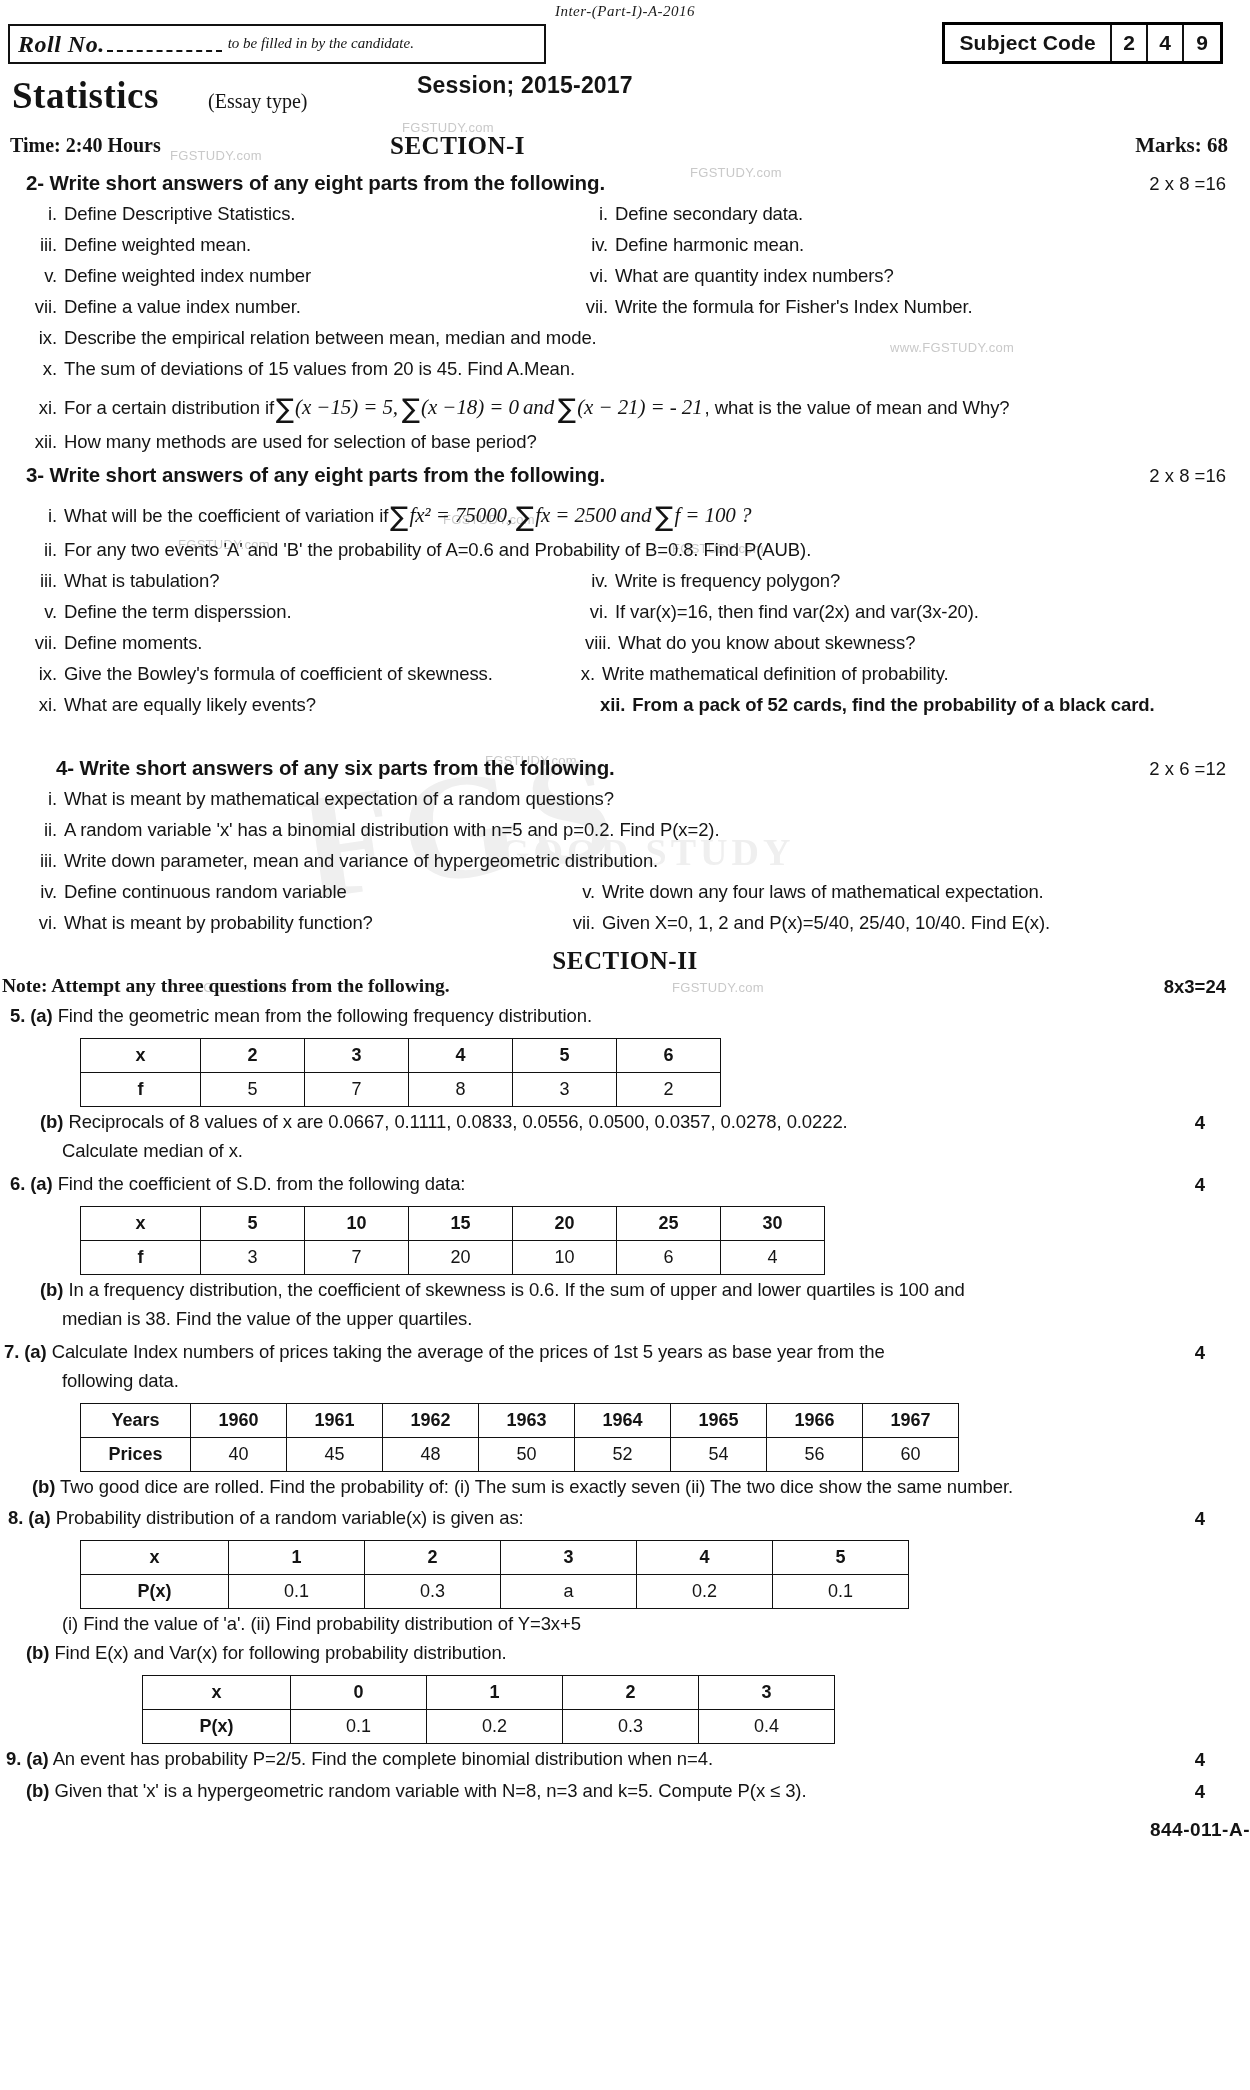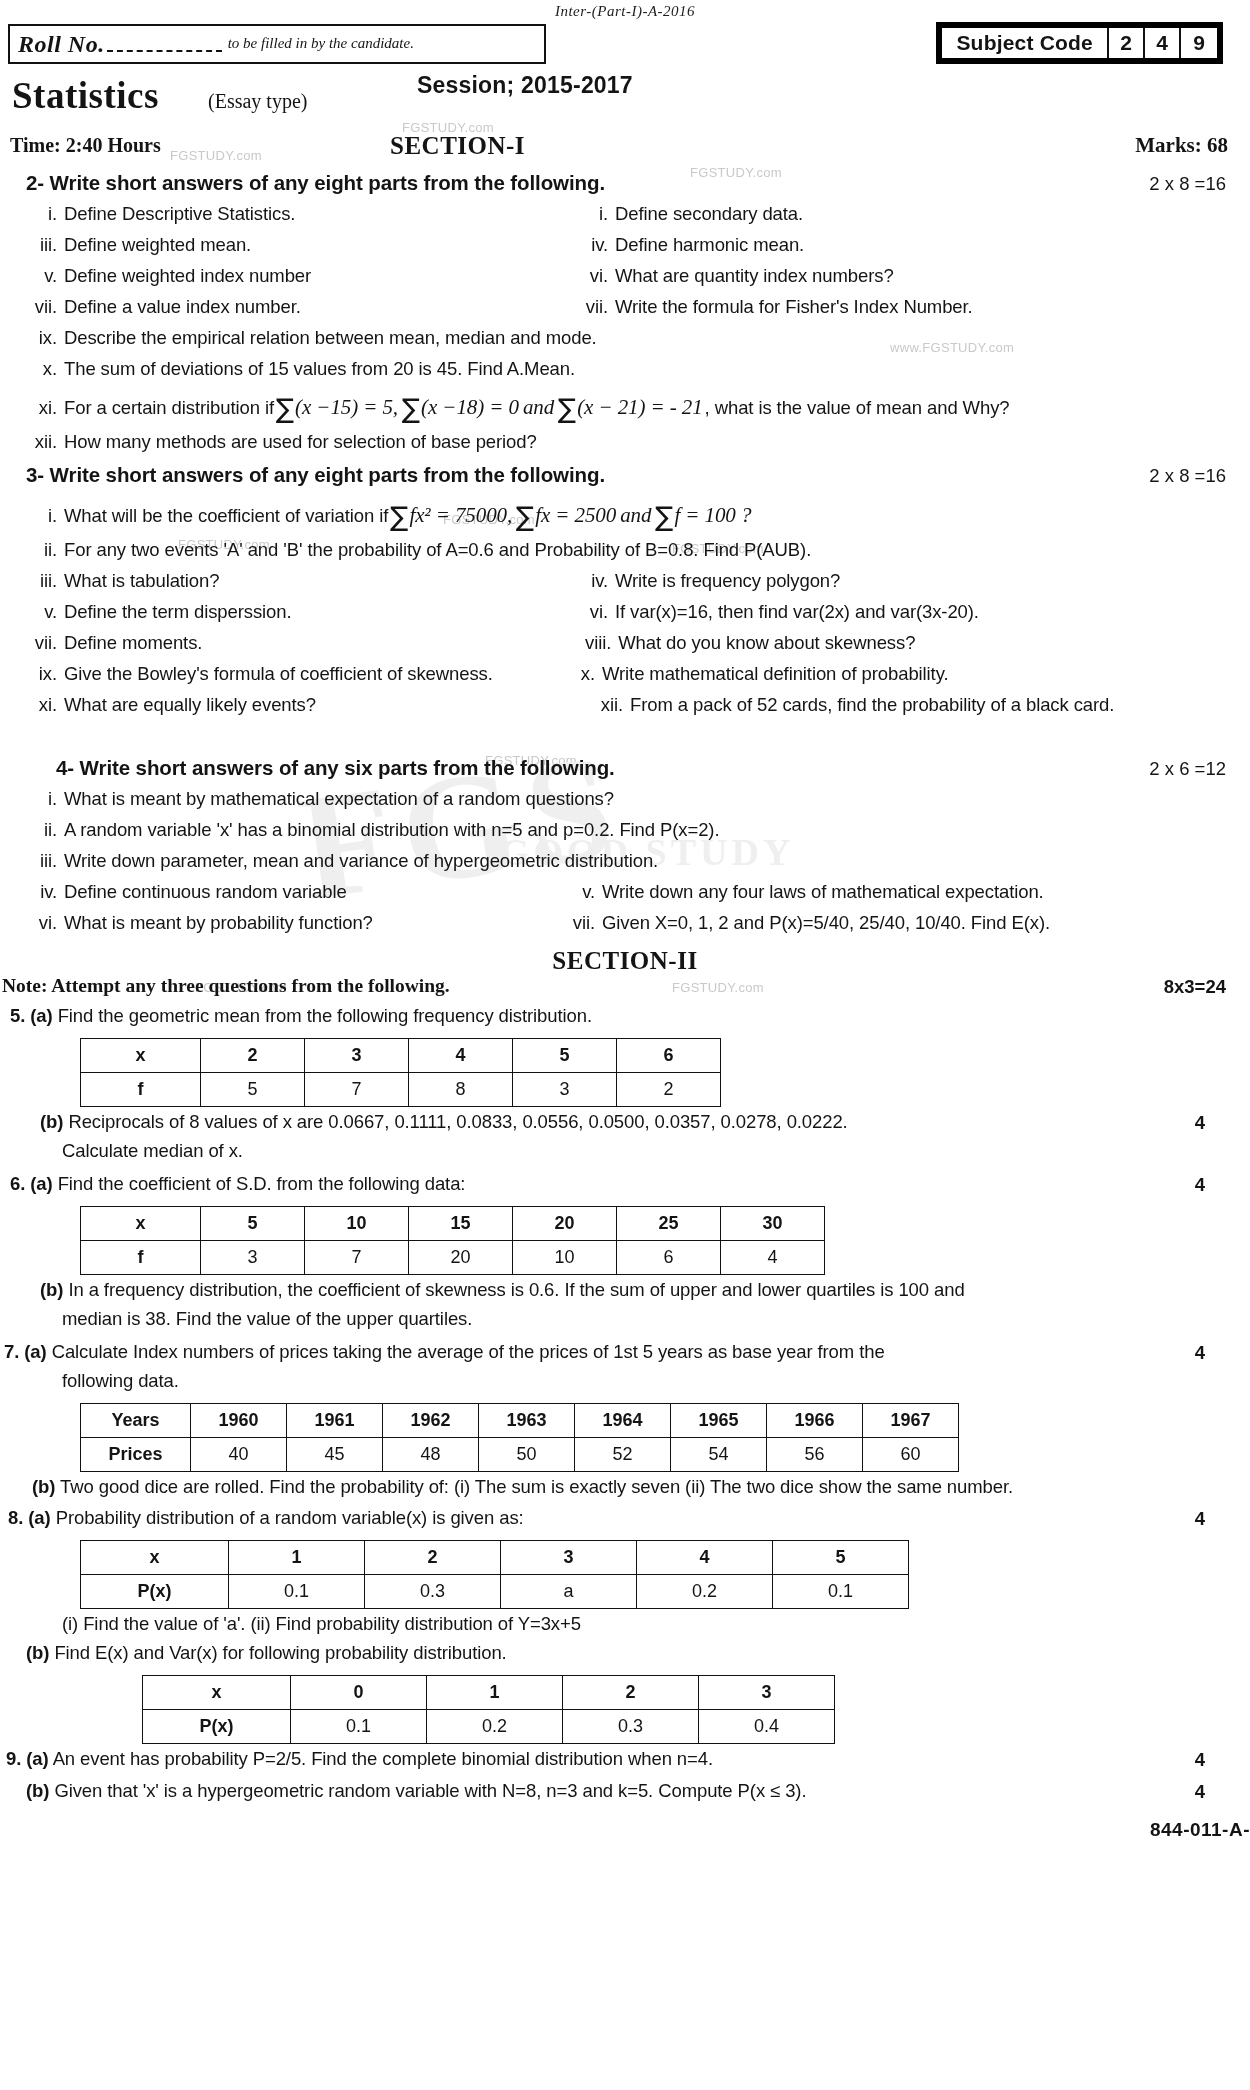--- a/index.html
+++ b/index.html
@@ -49,21 +49,21 @@
     flex:0 0 auto; border-bottom:2px dashed #111; width:115px;
     height:16px; margin:0 6px 0 2px;
   }
   .rollbox .r2 {
     font-family:"Liberation Serif", serif; font-style:italic;
     font-size:15px; padding-bottom:1px;
   }
 
   .subjcode {
     position:absolute; right:27px; top:0px; display:flex;
-    border:6px solid #000000; height:42px; background:#fff;
+    border:3px solid #000000; height:42px; background:#fff;
   }
   .subjcode .lbl {
     display:flex; align-items:center; justify-content:center;
     padding:0 14px; font-weight:bold; font-size:21px;
     border-right:2px solid #111; letter-spacing:.2px;
   }
   .subjcode .d {
     width:36px; display:flex; align-items:center; justify-content:center;
     font-weight:bold; font-size:21px; border-right:2px solid #111;
   }
@@ -308,21 +308,21 @@
       <div class="prow">
         <div class="pL"><span class="num">vii.</span><span>Define moments.</span></div>
         <div class="pR"><span class="numR">viii.</span><span>What do you know about skewness?</span></div>
       </div>
       <div class="prow">
         <div class="pL"><span class="num">ix.</span><span>Give the Bowley's formula of coefficient of skewness.</span></div>
         <div class="pR" style="left:572px;"><span class="numR">x.</span><span>Write mathematical definition of probability.</span></div>
       </div>
       <div class="prow">
         <div class="pL"><span class="num">xi.</span><span>What are equally likely events?</span></div>
-        <div class="pR" style="left:600px;"><span class="numR">xii.</span><span>From a pack of 52 cards, find the probability of a black card.</span></div>
+        <div class="pR" style="left:600px;font-weight:bold;"><span class="numR">xii.</span><span>From a pack of 52 cards, find the probability of a black card.</span></div>
       </div>
       <div class="prow">
         <div class="pL"><span class="num"></span><span></span></div>
         <div class="pR" style="left:560px;"><span class="numR"></span><span></span></div>
       </div>
     </div>
 
     <div class="qhead" style="margin-top:0px;">
       <div class="qtxt" style="left:14px;margin-left:42px;">4- Write short answers of any six parts from the following.</div>
       <div class="qmarks">2 x 6 =12</div>

